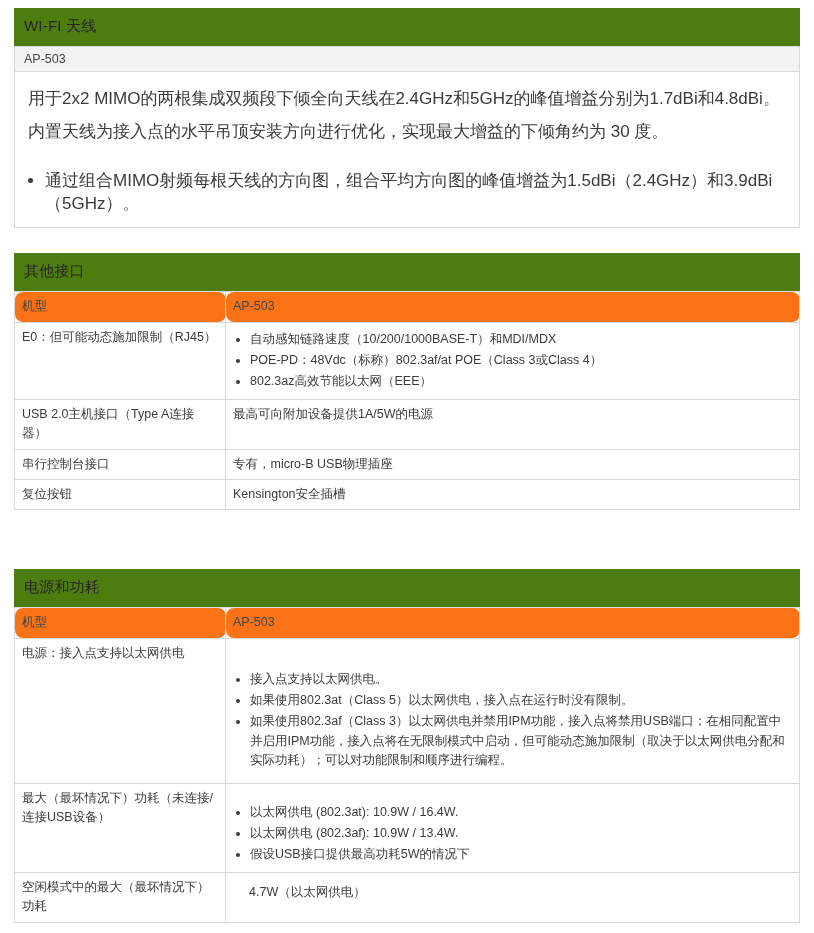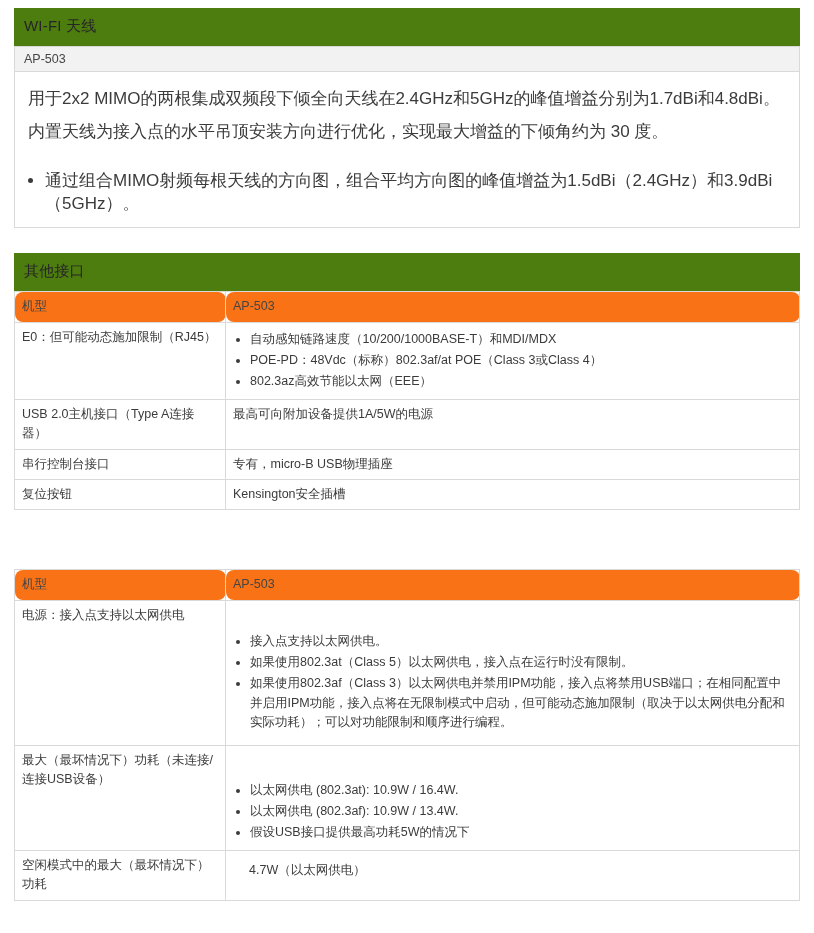--- a/index.html
+++ b/index.html
@@ -64,21 +64,21 @@
   .row-e0 td     { height: 62px; }
   .row-usb td    { height: 40px; }
   .row-led td    { height: 38px; }
   .row-reset td  { height: 23px; }
   .row-serial td { height: 23px; border-radius: 11px; }
   .row-security td { height: 25px; }
 
   .row-power td { height: 145px; margin-left: 44px; }
   .row-power .bullets { margin-top: 26px; }
   .row-max td   { height: 82px; }
-  .row-max .bullets { margin-top: 30px; }
+  .row-max .bullets { margin-top: 14px; }
   .row-idle td  { height: 37px; }
   td.indent { padding: 10px 8px 5px 23px; }
 </style>
 </head>
 <body>
 
 <div class="page">
 
   <section class="spec-section s1">
     <div class="sec-header">
@@ -127,20 +127,23 @@
         </tr>
         <tr class="row-security">
           <td>复位按钮</td>
           <td>Kensington安全插槽</td>
         </tr>
       </tbody>
     </table>
   </section>
 
   <section class="spec-section s3">
+    <div class="sec-header">
+      <span>电源和功耗</span>
+    </div>
     <table class="spec-table">
       <colgroup>
           <col class="col-label">
           <col class="col-value">
         </colgroup>
       <tbody>
         <tr class="model-tr">
           <td>机型</td>
           <td>AP-503</td>
         </tr>

